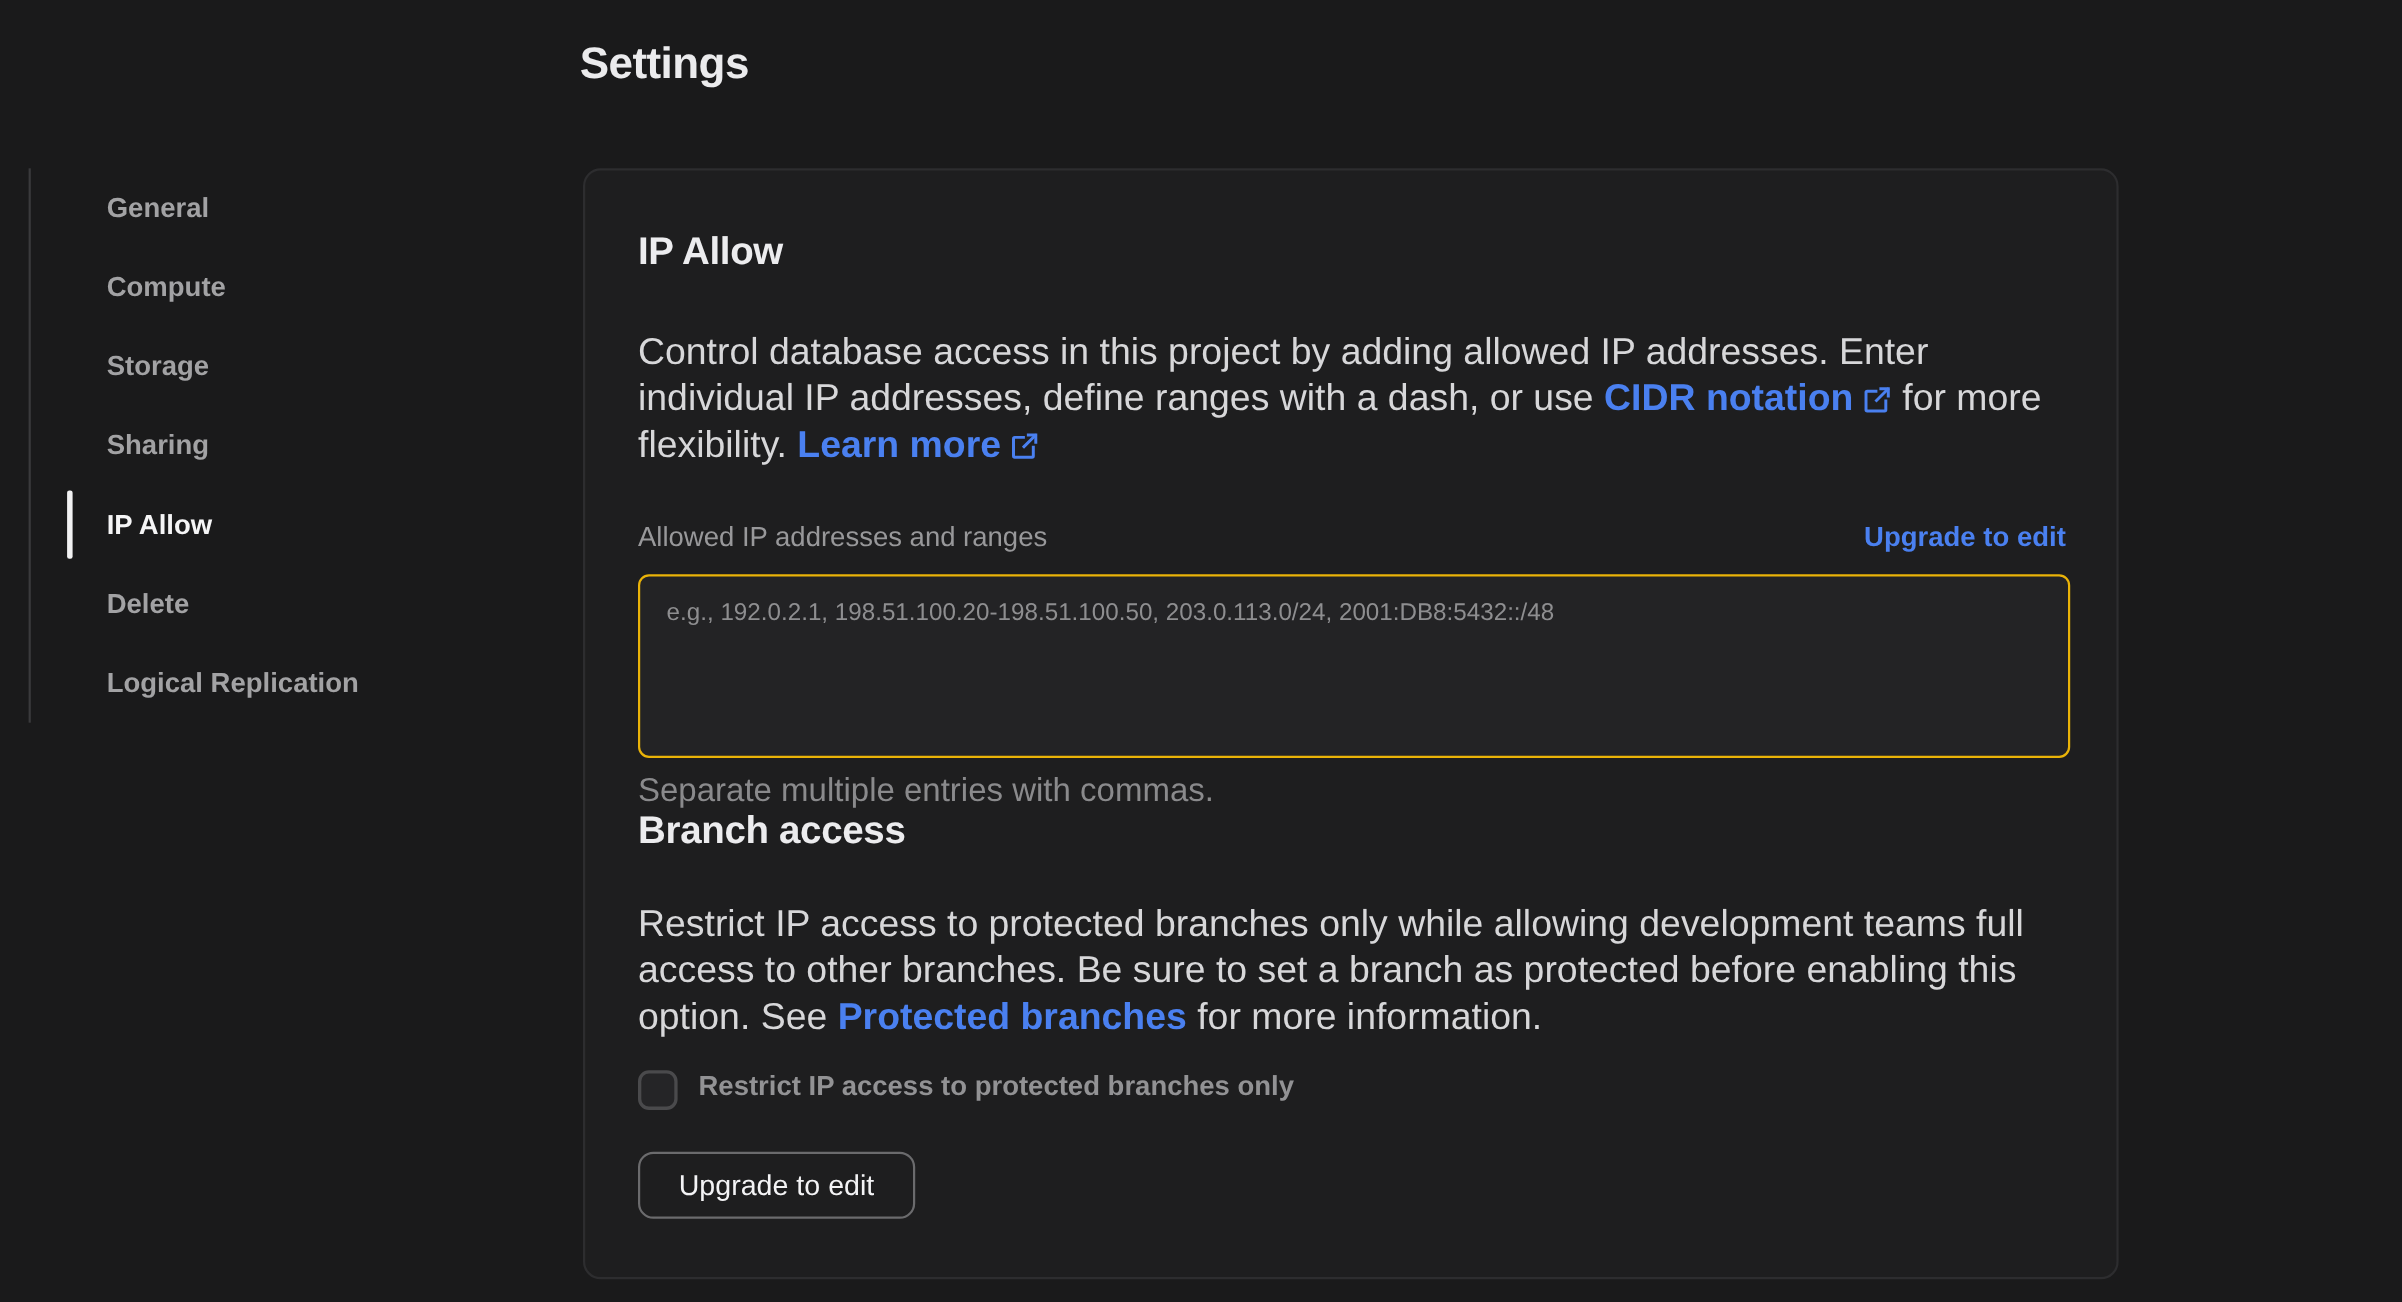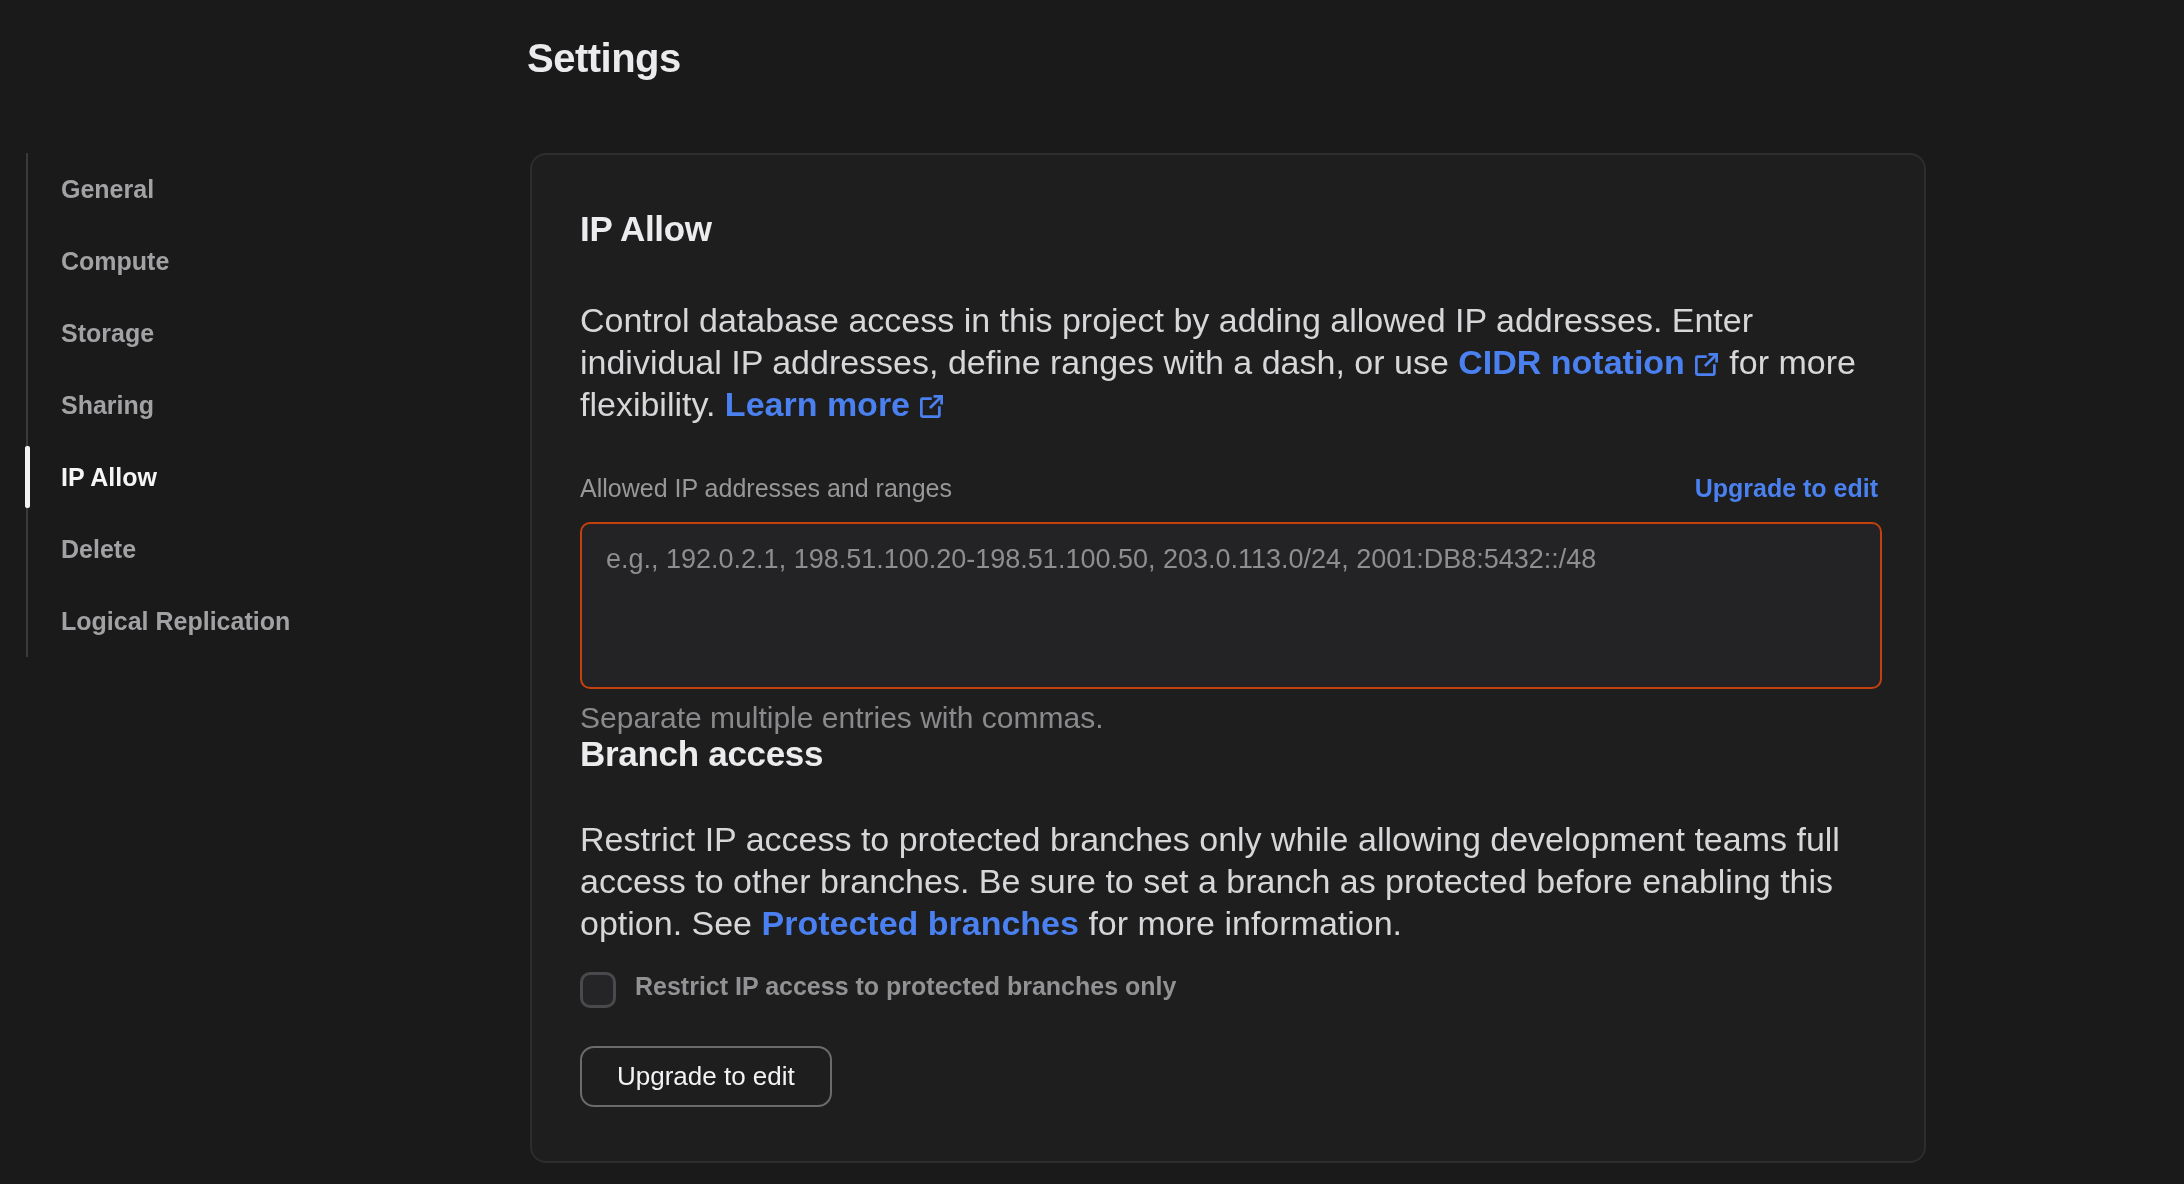--- a/index.html
+++ b/index.html
@@ -12,20 +12,21 @@
   }
   .page-title {
     position: absolute; left: 527px; top: 36px;
     font-size: 40px; font-weight: 700; color: #ebebed;
     letter-spacing: -0.5px;
   }
   
   .sidebar {
     position: absolute; left: 26px; top: 153px; width: 470px;
     border-left: 2px solid #3a3a3c;
+    padding-left: 36px;
   }
   .sidebar-item {
     position: relative;
     height: 72px;
     display: flex; align-items: center;
     padding-left: 33px;
     font-size: 25px; font-weight: 600; color: #a2a2a4;
     cursor: pointer;
     white-space: nowrap;
   }
@@ -69,25 +70,25 @@
   }
   .field-label { font-size: 25px; color: #98989a; }
   .upgrade-link {
     font-size: 25px; font-weight: 700; color: #4a80f0;
     text-decoration: none; cursor: pointer;
   }
   textarea.ip-input {
     margin-top: 18px;
     width: 1302px; height: 167px;
     background: #232325;
-    border: 2px solid #c2410c;
+    border: 2px solid #eab308;
     border-radius: 10px;
     padding: 20px 24px;
     font-family: "Liberation Sans", "DejaVu Sans", sans-serif;
-    font-size: 27px; color: #e2e2e4;
+    font-size: 22px; color: #e2e2e4;
     resize: none; outline: none;
   }
   textarea.ip-input::placeholder { color: #8e8e90; }
   .helper {
     margin-top: 11px;
     font-size: 30px; line-height: 28px; color: #8a8a8c;
   }
   .section-heading.second { }
   .checkbox-row {
     margin-top: 28px;

